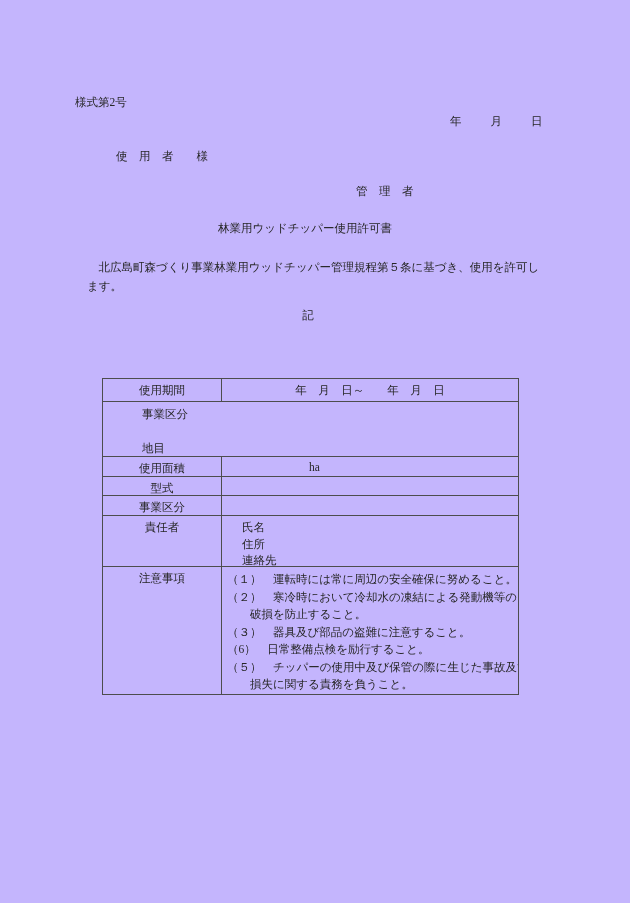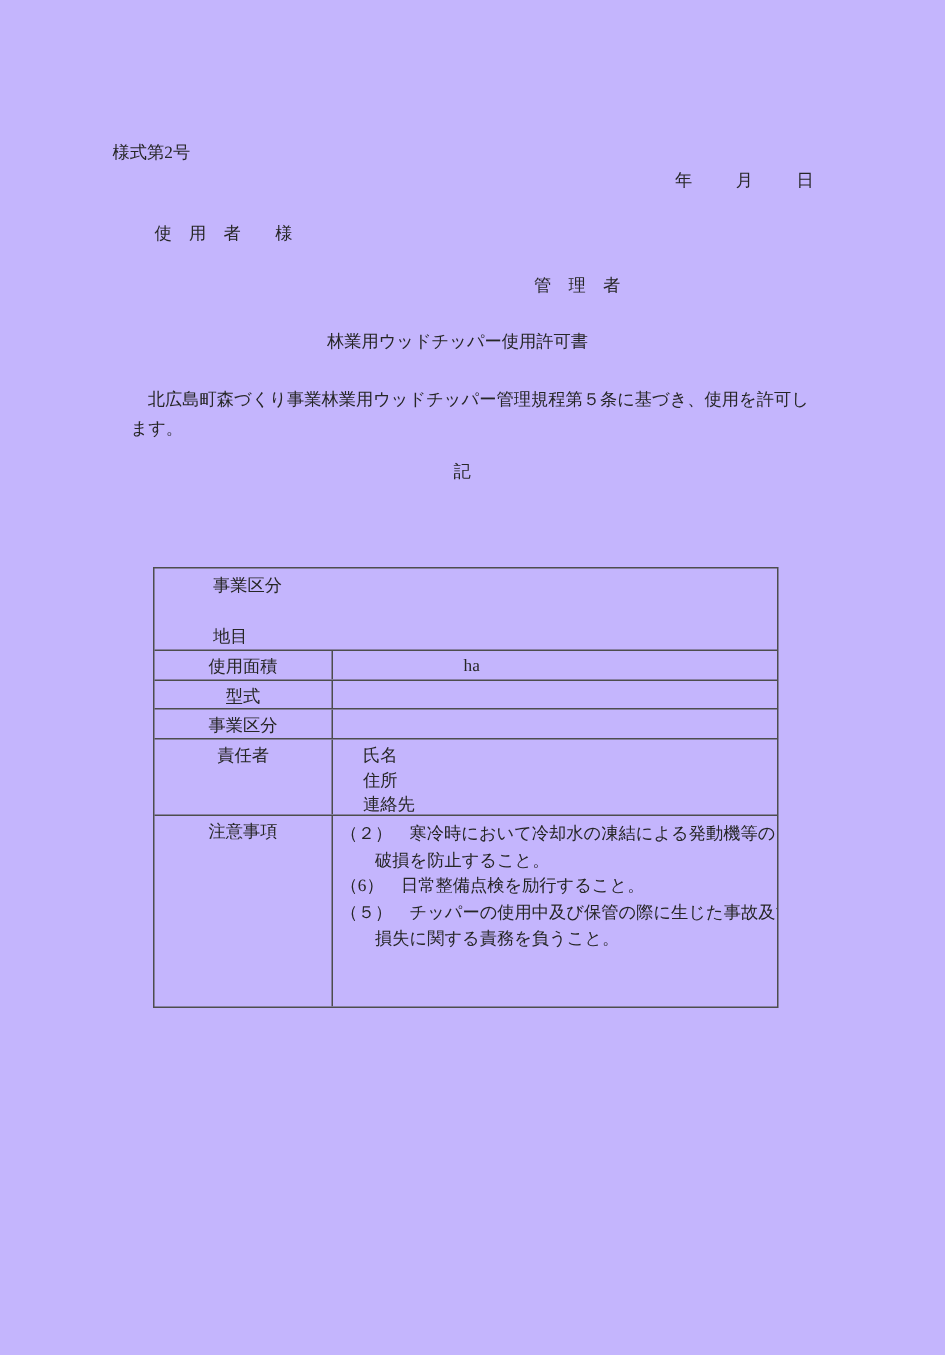--- a/index.html
+++ b/index.html
@@ -9,21 +9,21 @@
     background:#c4b5fd;
     font-family:"Liberation Serif","DejaVu Serif",serif;
     color:#262626;
     font-size:11.5px;
     line-height:14px;
     overflow:hidden;
   }
   .abs{position:absolute;white-space:nowrap;}
   .form-number{left:75px;top:95px;}
   .date-line{left:450px;top:114px;letter-spacing:2px;}
-  .recipient{left:103px;top:149px;}
+  .recipient{left:116px;top:149px;}
   .issuer{left:356px;top:184px;}
   .doc-title{left:0;right:20px;top:221px;text-align:center;white-space:nowrap;}
   .body-text{left:87px;top:258px;width:470px;line-height:18.5px;}
   .body-line{white-space:nowrap;}
   .ki{left:0;right:14px;top:308px;text-align:center;}
 
   .permit-table{
     position:absolute;left:102px;top:378px;width:417px;
     border:1px solid #4d4d4d;
     box-sizing:border-box;
@@ -61,20 +61,24 @@
 
   <div class="abs body-text">
     <div class="body-line">　北広島町森づくり事業林業用ウッドチッパー管理規程第５条に基づき、使用を許可し</div>
     <div class="body-line">ます。</div>
   </div>
 
   <div class="abs ki">記</div>
 
   <div class="permit-table">
 
+    <div class="trow r0">
+      <div class="tlabel">使用期間</div>
+      <div class="tvalue center">年　月　日～　　年　月　日</div>
+    </div>
 
     <div class="trow r1">
       <div class="tvalue place">
         <div class="vline">事業区分</div>
         <div class="vline"></div>
         <div class="vline">地目</div>
       </div>
     </div>
 
     <div class="trow r2">
@@ -97,22 +101,24 @@
       <div class="tvalue person">
         <div class="vline">氏名</div>
         <div class="vline">住所</div>
         <div class="vline">連絡先</div>
       </div>
     </div>
 
     <div class="trow r6">
       <div class="tlabel">注意事項</div>
       <div class="tvalue notes">
+        <div class="nline">（１）　運転時には常に周辺の安全確保に努めること。</div>
         <div class="nline">（２）　寒冷時において冷却水の凍結による発動機等の</div>
         <div class="nline cont">破損を防止すること。</div>
+        <div class="nline">（３）　器具及び部品の盗難に注意すること。</div>
         <div class="nline">（6）　日常整備点検を励行すること。</div>
         <div class="nline">（５）　チッパーの使用中及び保管の際に生じた事故及び</div>
         <div class="nline cont">損失に関する責務を負うこと。</div>
       </div>
     </div>
 
   </div>
 
 </div>
 

